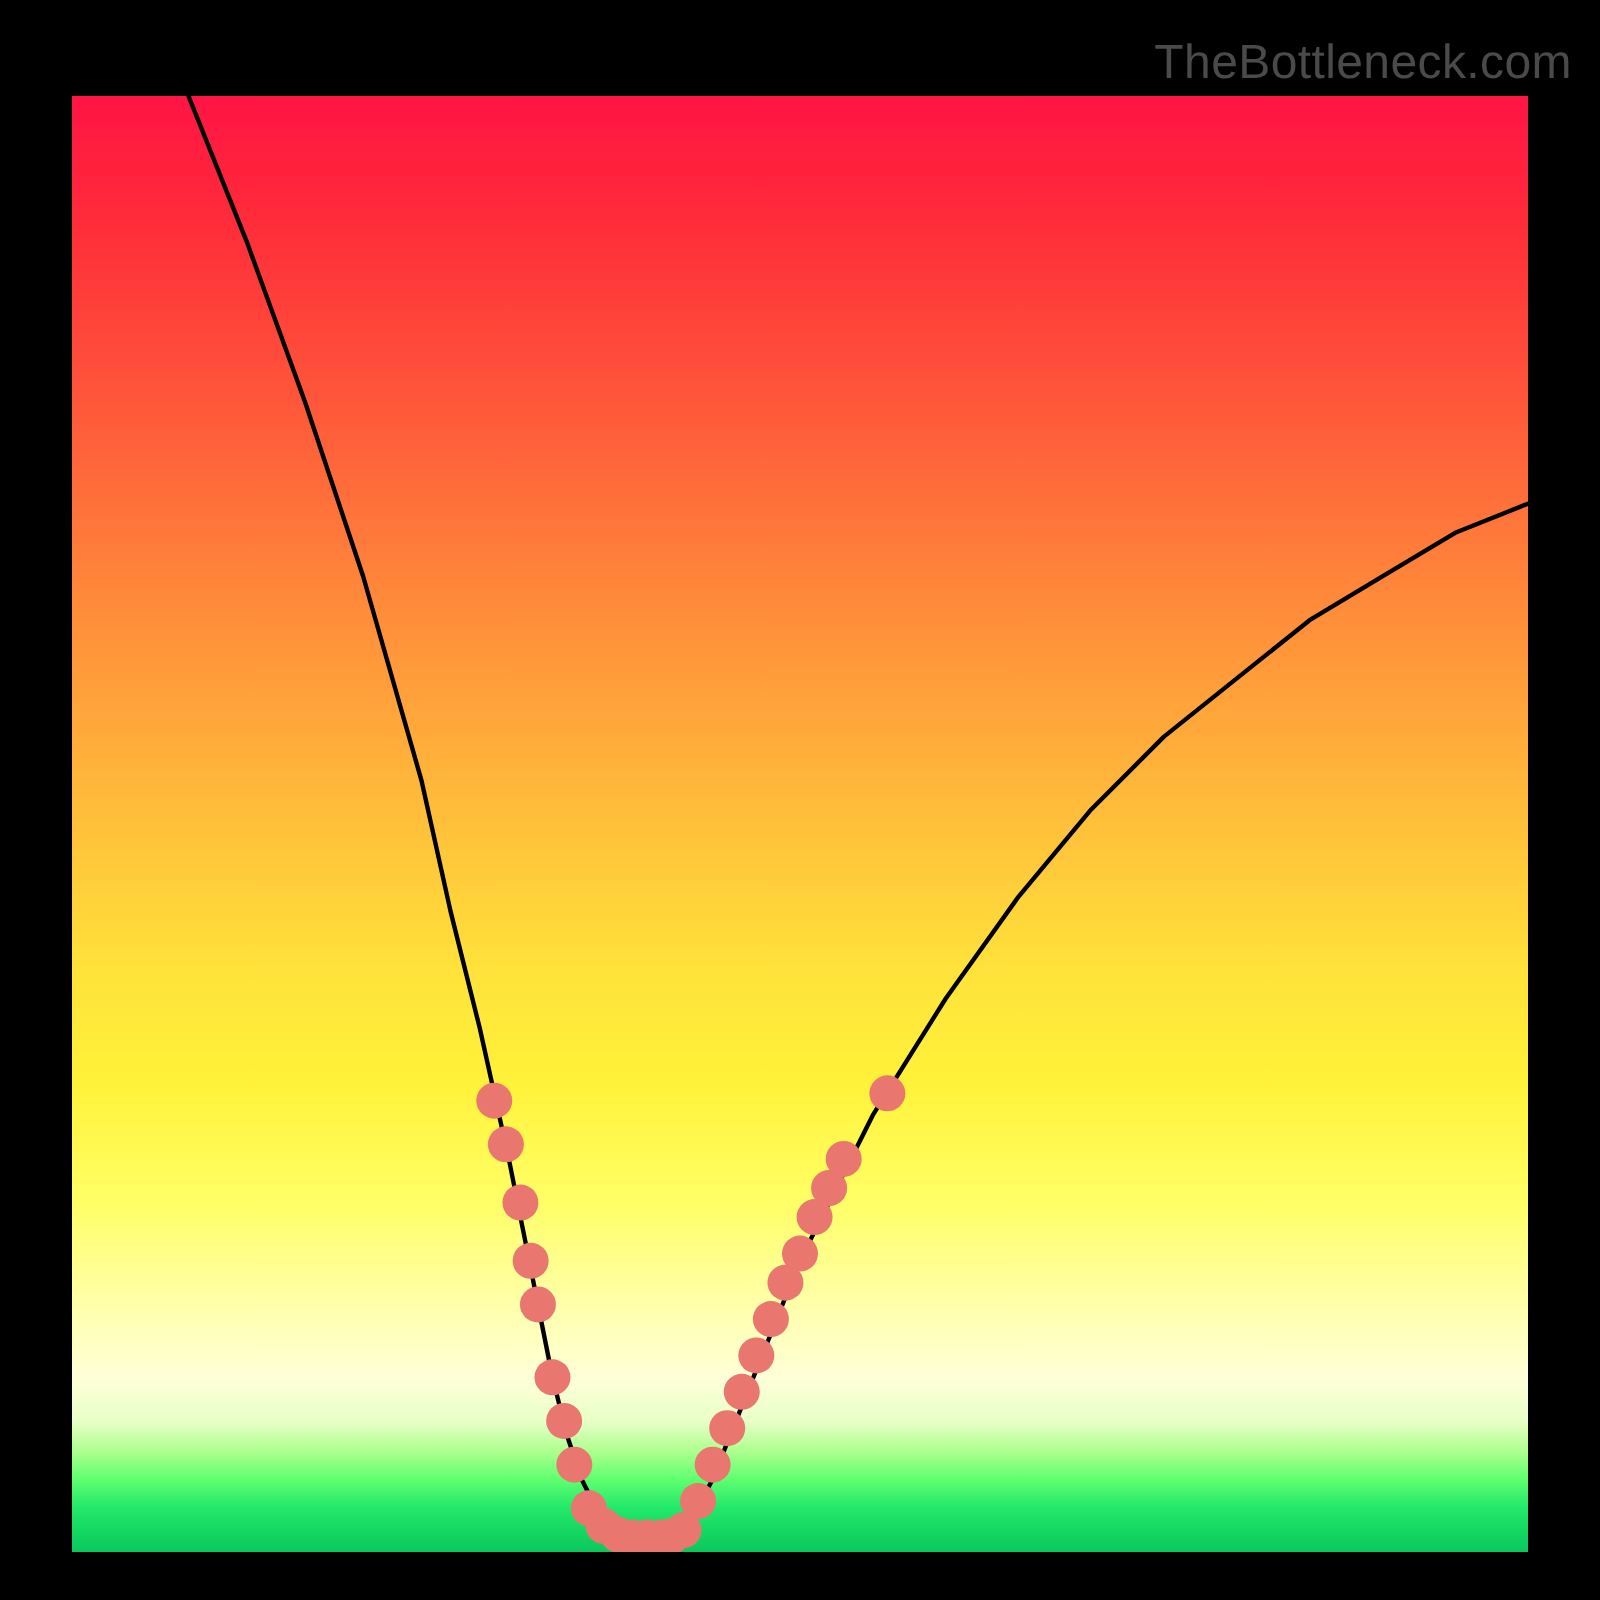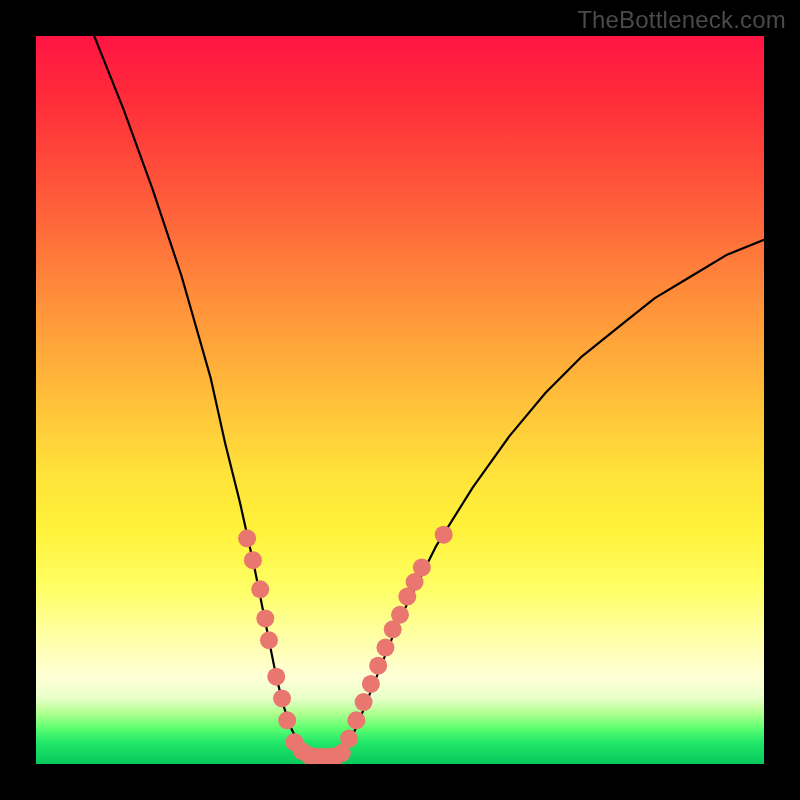--- a/index.html
+++ b/index.html
@@ -7,21 +7,21 @@
     padding: 0;
     width: 800px;
     height: 800px;
     background: #000;
     overflow: hidden;
     font-family: Arial, Helvetica, sans-serif;
   }
   .frame {
     position: absolute;
     left: 0;
-    top: 0;
+    top: 12px;
     width: 800px;
     height: 624px;
     background: #000;
   }
   .plot {
     position: absolute;
     left: 36px;
     top: 36px;
     width: 728px;
     height: 728px;

